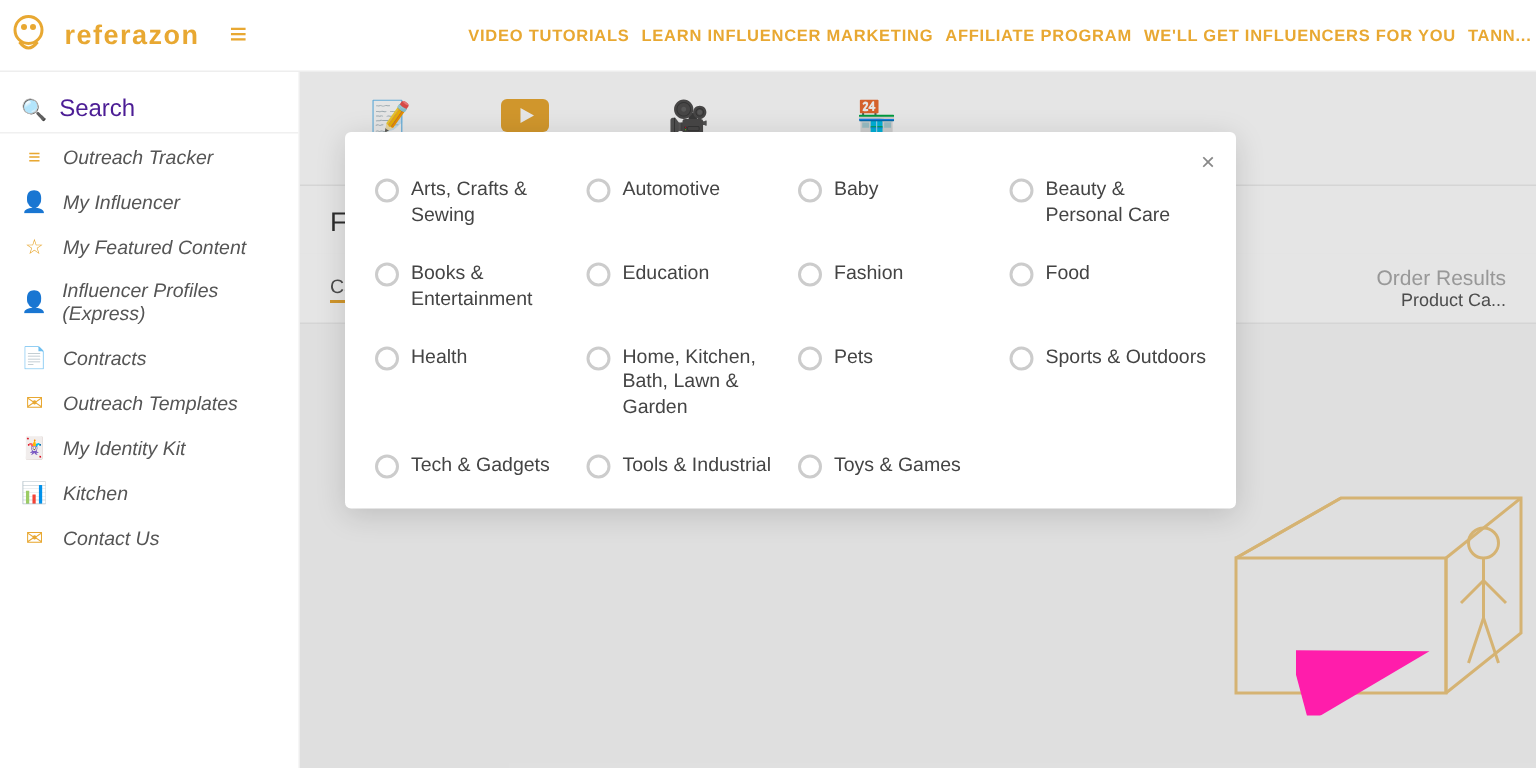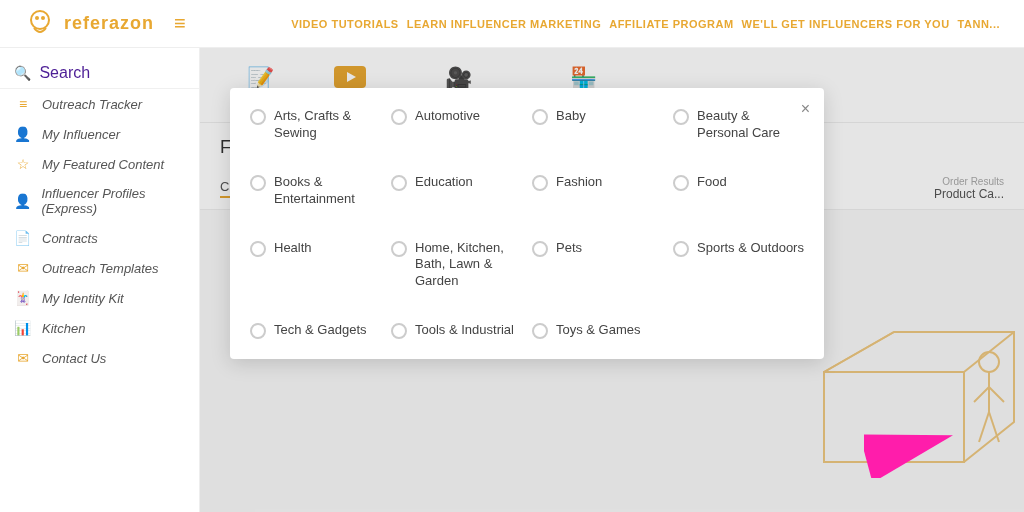--- a/index.html
+++ b/index.html
@@ -1,20 +1,20 @@
 <!DOCTYPE html>
 <html><head>
   <meta charset="utf-8">
   <style>
     * { box-sizing: border-box; margin: 0; padding: 0; }
     body { font-family: Arial, sans-serif; background: #fff; overflow: hidden; width: 1024px; height: 512px; }
 
     
     .app { display: flex; flex-direction: column; height: 512px; }
-    .top-nav { display: flex; align-items: center; background: #fff; border-bottom: 1px solid #eee; padding: 0 24px; height: 48px; flex-shrink: 0; }
+    .top-nav { display: flex; align-items: center; background: #fff; border-bottom: 1px solid #eee; padding: 0 3px; height: 48px; flex-shrink: 0; }
     .main-area { display: flex; flex: 1; overflow: hidden; }
     .sidebar { width: 200px; background: #fff; border-right: 1px solid #eee; padding: 10px 0; flex-shrink: 0; overflow-y: auto; }
     .content { flex: 1; background: #f9f9f9; padding: 0; position: relative; overflow: hidden; }
 
     
     .logo-area { display: flex; align-items: center; gap: 8px; margin-right: 20px; }
     .logo-icon { width: 32px; height: 32px; }
     .logo-text { color: #e8a832; font-size: 18px; font-weight: bold; letter-spacing: 1px; }
     .hamburger { color: #e8a832; font-size: 20px; margin-right: 20px; cursor: pointer; }
     .nav-links { display: flex; gap: 8px; margin-left: auto; }
@@ -36,29 +36,29 @@
 
     .page-title { font-size: 18px; color: #333; padding: 14px 20px 10px; font-weight: normal; background: #fff; }
 
     .filter-row { display: flex; align-items: center; gap: 12px; padding: 8px 20px; background: #fff; border-bottom: 1px solid #eee; flex-wrap: wrap; }
     .filter-category { color: #555; font-size: 13px; border-bottom: 2px solid #e8a832; padding-bottom: 2px; cursor: pointer; }
     .filter-icon { color: #aaa; font-size: 13px; cursor: pointer; }
     .filter-check-group { display: flex; align-items: center; gap: 4px; }
     .filter-checkbox { accent-color: #e8a832; width: 13px; height: 13px; }
     .filter-check-label { font-size: 12px; color: #555; }
     .order-results { margin-left: auto; font-size: 10px; color: #aaa; text-align: right; }
-    .order-results-label { font-size: 10px; color: #aaa; display: block; }
+    .order-results-label { font-size: 14px; color: #aaa; display: block; }
     .order-results-value { font-size: 12px; color: #555; font-weight: normal; }
 
     
     .modal-overlay { position: absolute; top: 0; left: 0; right: 0; bottom: 0; background: rgba(0,0,0,0.1); z-index: 10; }
     .modal { position: absolute; top: 40px; left: 30px; right: 200px; background: #fff; border-radius: 4px; box-shadow: 0 4px 20px rgba(0,0,0,0.15); z-index: 11; padding: 20px; }
     .modal-close { position: absolute; top: 12px; right: 14px; font-size: 16px; color: #888; cursor: pointer; background: none; border: none; }
 
-    .categories-grid { display: grid; grid-template-columns: repeat(4, 1fr); gap: 32px 10px; }
+    .categories-grid { display: grid; grid-template-columns: repeat(4, 1fr); gap: 22px 10px; margin-top: 10px; }
     .category-item { display: flex; align-items: flex-start; gap: 8px; cursor: pointer; }
     .radio-circle { width: 16px; height: 16px; border-radius: 50%; border: 2px solid #ccc; flex-shrink: 0; margin-top: 1px; display: inline-block; }
     .category-label { font-size: 13px; color: #444; line-height: 1.3; }
 
     
     .arrow-container { position: absolute; right: 40px; bottom: 30px; z-index: 12; }
 
     
     .illustration { position: absolute; right: 0; bottom: 0; width: 220px; height: 200px; opacity: 0.6; }
   </style>

